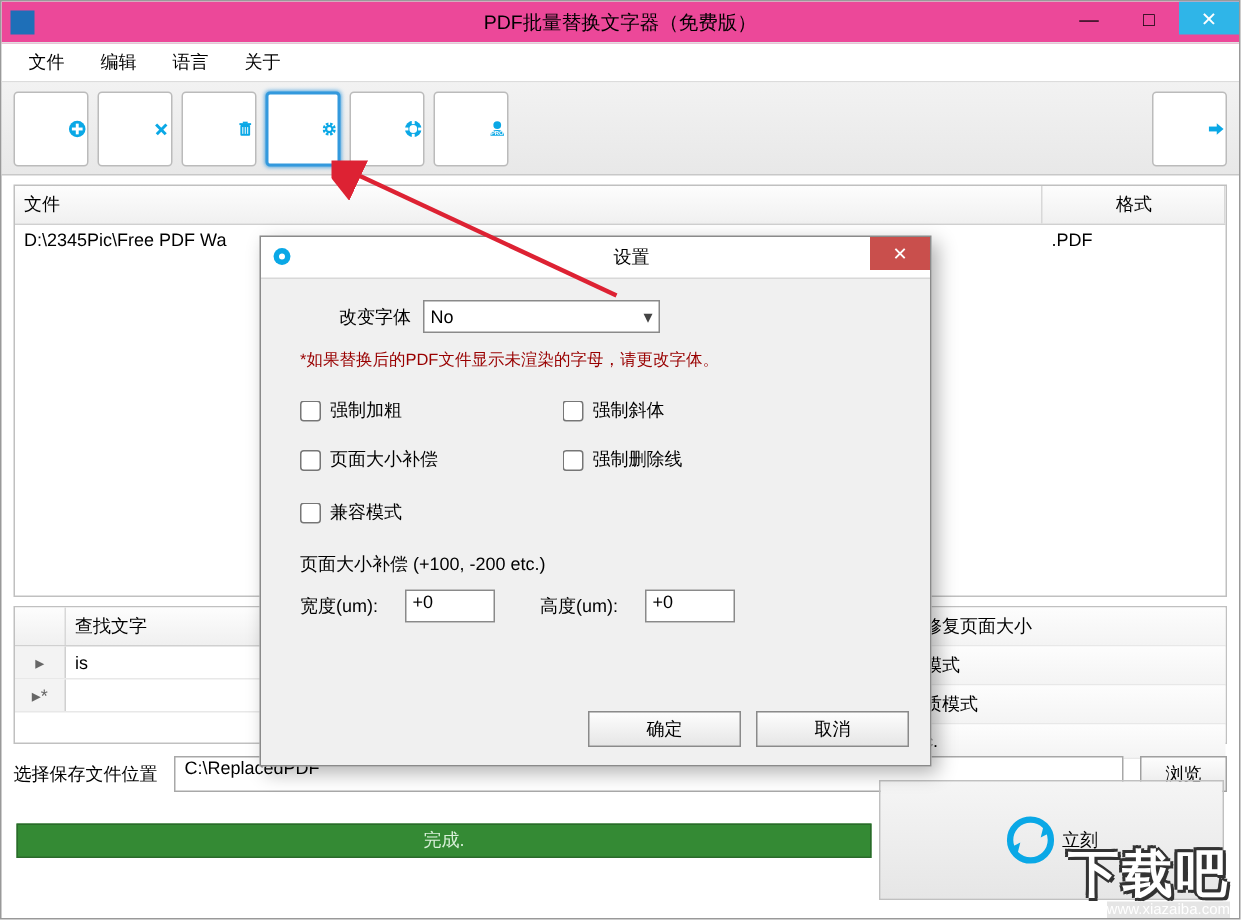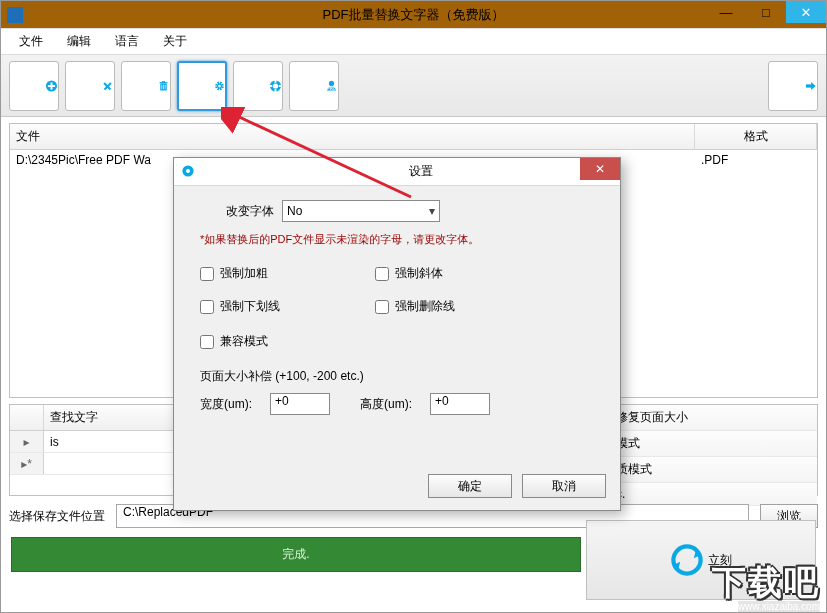--- a/index.html
+++ b/index.html
@@ -1,17 +1,17 @@
 <!DOCTYPE html>
 <html><head>
 <meta charset="utf-8">
 <style>
 * { box-sizing: border-box; margin: 0; padding: 0; font-family: "Microsoft YaHei", sans-serif; font-size: 12px; }
 body { background: #fff; width: 827px; height: 613px; overflow: hidden; position: relative; border: 1px solid #999; }
-.title-bar { height: 28px; background: #a16207; display: flex; align-items: center; position: relative; border-bottom: 1px solid #e0e0e0; }
+.title-bar { height: 28px; background: #ec4899; display: flex; align-items: center; position: relative; border-bottom: 1px solid #e0e0e0; }
 .title-bar .app-icon { width: 16px; height: 16px; margin-left: 6px; background: #1e6fb8; display: inline-block; }
 .title-bar .title { position: absolute; left: 50%; transform: translateX(-50%); font-size: 13px; }
 .win-controls { position: absolute; right: 0; top: 0; display: flex; }
 .win-btn { width: 40px; height: 22px; display: flex; align-items: center; justify-content: center; font-size: 13px; cursor: pointer; }
 .win-close { background: #2fb5e8; color: #fff; }
 .menu-bar { height: 26px; display: flex; align-items: center; padding: 0 8px; gap: 4px; background: #fff; border-bottom: 1px solid #dcdcdc; }
 .menu-item { padding: 3px 10px; cursor: pointer; }
 .toolbar { height: 62px; background: linear-gradient(#f2f2f2,#e8e8e8); border-bottom: 1px solid #c8c8c8; display: flex; align-items: center; padding: 0 8px; gap: 6px; }
 .tool-btn { width: 50px; height: 50px; border: 1px solid #bbb; border-radius: 3px; background: #fff; display: flex; align-items: center; justify-content: center; cursor: pointer; padding-left: 35px; }
 .tool-btn.selected { border: 2px solid #3399dd; box-shadow: 0 0 3px #3399dd; }
@@ -34,42 +34,42 @@
 .sg-gutter { width: 34px; background: #f3f3f3; border-right: 1px solid #d0d0d0; height: 100%; display: flex; align-items: center; justify-content: center; color: #666; }
 .sg-cell { padding: 0 6px; }
 .search-right { flex: 1; }
 .right-labels { border: 1px solid #c0c0c0; background: #fff; height: 92px; padding-top: 0; }
 .right-labels div { padding: 4px 6px; border-bottom: 1px solid #e8e8e8; background: linear-gradient(#fdfdfd,#f4f4f4); }
 .bottom-row { margin: 8px 8px 0 8px; display: flex; align-items: center; gap: 11px; }
 .path-input { flex: 1; height: 24px; border: 1px solid #a8a8a8; padding: 0 6px; background: #fff; }
 .btn { height: 24px; padding: 0 16px; border: 1px solid #a0a0a0; background: linear-gradient(#fdfdfd,#e8e8e8); cursor: pointer; }
 .run-panel { position: absolute; right: 10px; bottom: 12px; width: 230px; height: 80px; background: linear-gradient(#f5f5f5,#e6e6e6); border: 1px solid #c0c0c0; display: flex; flex-direction: row; align-items: center; justify-content: center; gap: 4px; }
 .run-panel svg { width: 34px; height: 34px; }
-.status-strip { position: absolute; left: 10px; bottom: 40px; width: 570px; height: 35px; background: #348a34; color: #d9f0d9; display: flex; align-items: center; justify-content: center; border: 1px solid #2a6a2a; }
+.status-strip { position: absolute; left: 10px; bottom: 40px; width: 570px; height: 23px; background: #348a34; color: #d9f0d9; display: flex; align-items: center; justify-content: center; border: 1px solid #2a6a2a; }
 .watermark { position: absolute; right: 6px; bottom: 6px; font-size: 34px; font-weight: bold; color: #fff; text-shadow: -2px 0 #333,2px 0 #333,0 -2px #333,0 2px #333,-2px -2px #333,2px 2px #333; letter-spacing: 2px; }
 .watermark-url { position: absolute; right: 6px; bottom: 0; font-size: 10px; color: #fff; background: rgba(0,0,0,0.1); }
 
 .dialog { position: absolute; left: 172px; top: 156px; width: 448px; height: 354px; background: #f0f0f0; border: 1px solid #8a8a8a; box-shadow: 4px 4px 12px rgba(0,0,0,0.3); }
 .dlg-title { height: 28px; background: #fff; display: flex; align-items: center; justify-content: center; position: relative; border-bottom: 1px solid #d8d8d8; padding-left: 48px; }
 .dlg-title .gear { position: absolute; left: 6px; top: 5px; width: 16px; height: 16px; }
 .dlg-close { position: absolute; right: 0; top: 0; width: 40px; height: 22px; background: #c94f4c; color: #fff; display: flex; align-items: center; justify-content: center; cursor: pointer; }
 .dlg-body { padding: 14px 26px; }
 .fld-row { display: flex; align-items: center; margin-bottom: 10px; }
 .fld-label { width: 74px; text-align: right; margin-right: 8px; }
 .combo { width: 158px; height: 22px; border: 1px solid #8a8a8a; background: #fff; padding: 0 4px; display: flex; align-items: center; justify-content: space-between; }
 .combo::after { content: "▾"; color: #444; }
 .hint { color: #900; font-size: 11px; margin: 4px 0 18px 0; }
 .cb-grid { display: grid; grid-template-columns: 175px 175px; row-gap: 16px; margin-bottom: 18px; }
 .cb { display: flex; align-items: center; gap: 6px; }
 .cb input { width: 14px; height: 14px; }
 .comp-row { margin-bottom: 18px; }
 .dim-row { display: flex; align-items: center; gap: 18px; }
 .dim-input { width: 60px; height: 22px; border: 1px solid #8a8a8a; padding: 0 4px; background: #fff; }
 .dlg-buttons { position: absolute; right: 14px; bottom: 12px; display: flex; gap: 10px; }
-.dlg-btn { width: 84px; height: 24px; border: 1px solid #8a8a8a; background: linear-gradient(#fdfdfd,#e6e6e6); cursor: pointer; margin-top: 45px; }
+.dlg-btn { width: 102px; height: 24px; border: 1px solid #8a8a8a; background: linear-gradient(#fdfdfd,#e6e6e6); cursor: pointer; margin-top: 45px; }
 
 .arrow { position: absolute; left: 220px; top: 106px; width: 200px; height: 100px; pointer-events: none; }
 </style>
 </head>
 <body>
 
 <div class="title-bar">
   <span class="app-icon"></span>
   <span class="title">PDF批量替换文字器（免费版）</span>
   <div class="win-controls">
@@ -240,21 +240,21 @@
       <label class="cb">
           <input type="checkbox" style="">
           <span>强制加粗</span>
         </label>
       <label class="cb">
           <input type="checkbox" style="">
           <span>强制斜体</span>
         </label>
       <label class="cb">
           <input type="checkbox" style="">
-          <span>强制下划线</span>
+          <span>页面大小补偿</span>
         </label>
       <label class="cb">
           <input type="checkbox" style="">
           <span>强制删除线</span>
         </label>
     </div>
     <div class="comp-row">
       <label class="cb">
           <input type="checkbox" style="">
           <span>兼容模式</span>

